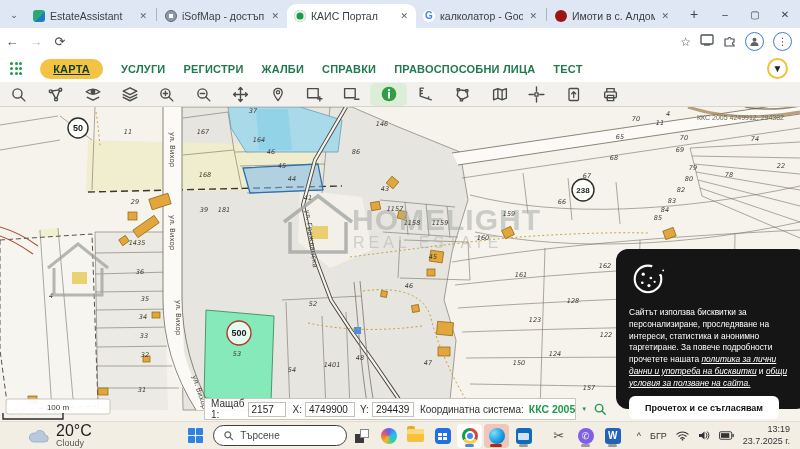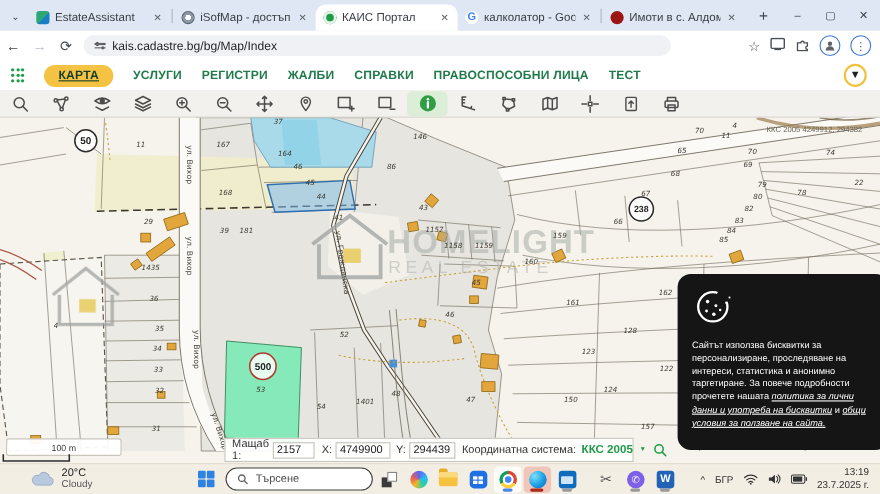--- a/index.html
+++ b/index.html
@@ -66,21 +66,21 @@
   .crsarr{color:#1d9b47;font-size:6px;margin:0 3px;}
 
   .cookie{position:absolute;left:616px;top:142px;width:192px;height:160px;background:#151515;border-radius:12px;padding:10px 13px;color:#fff;}
   .cookie p{margin:6px 0 0 0;font-size:8.4px;line-height:1.4;}
   .cookie a{color:#fff;font-style:italic;text-decoration:underline;}
   .cbtn{margin-top:7px;width:150px;height:23px;background:#fff;color:#111;border:none;border-radius:6px;font-size:9px;font-weight:bold;display:flex;align-items:center;justify-content:center;}
 
   
   .taskbar{position:absolute;top:421px;left:0;width:800px;height:28px;background:#f3eee4;border-top:1px solid #e3ddd1;display:flex;align-items:center;}
   .weather{display:flex;align-items:center;gap:6px;margin-left:28px;}
-  .wtemp{font-size:10px;color:#222;line-height:1.1;}
+  .wtemp{font-size:16px;color:#222;line-height:1.1;}
   .wcond{font-size:9px;color:#555;line-height:1.1;}
   .win{margin-left:96px;display:grid;grid-template-columns:7px 7px;grid-template-rows:7px 7px;gap:1.4px;}
   .win i{background:#2e82e2;border-radius:1px;}
   .tsearchpill{margin-left:10px;width:134px;height:21px;border-radius:11px;background:#fff;border:1px solid #404040;display:flex;align-items:center;gap:6px;padding:0 9px;font-size:10px;color:#4a4a4a;}
   .tk{width:25px;height:24px;margin-left:2px;border-radius:4px;display:flex;align-items:center;justify-content:center;position:relative;}
   .tk.run::after{content:"";position:absolute;bottom:1px;left:8px;width:9px;height:2.4px;border-radius:2px;background:#9a9a9a;}
   .tk.chrome-act{background:#fdfcf9;} .tk.chrome-act::after{background:#4a86e8;}
   .tk.edge-act{background:#f0c6ba;} .tk.edge-act::after{background:#ae2a14;width:12px;left:6px;}
   .ic-tv{position:relative;width:14px;height:14px;}
   .ic-tv b{position:absolute;left:0;bottom:0;width:9px;height:9px;background:#3a3a3a;}
@@ -142,27 +142,20 @@
       <span class="wc">–</span>
       <span class="wc">▢</span>
       <span class="wc">✕</span>
     </div>
   </div>
 
   <div class="addressbar">
     <span class="navic">←</span>
     <span class="navic dis">→</span>
     <span class="navic">⟳</span>
-    <div class="urlpill">
-      <span class="tuneic">
-          <i></i>
-          <i></i>
-        </span>
-      <span>kais.cadastre.bg/bg/Map/Index</span>
-    </div>
     <div class="abright">
       <span class="abic">☆</span>
       <span class="abic">
         <svg width="14" height="12" viewBox="0 0 14 12">
             <rect x="1" y="1" width="12" height="9" rx="1" fill="none" stroke="#4a4f55" stroke-width="1.3"></rect>
             <path d="M4,11 h6" stroke="#4a4f55" stroke-width="1.3"></path>
           </svg>
       </span>
       <span class="abic">
         <svg width="13" height="13" viewBox="0 0 13 13">
@@ -500,20 +493,21 @@
         <circle cx="31" cy="10" r="7" fill="#151515"></circle>
         <circle cx="15" cy="16" r="1.7" fill="#fff"></circle>
           <circle cx="23" cy="20" r="1.4" fill="#fff"></circle>
         <circle cx="14" cy="25" r="1.4" fill="#fff"></circle>
           <circle cx="21" cy="28" r="1.7" fill="#fff"></circle>
         <circle cx="27" cy="24" r="1.2" fill="#fff"></circle>
           <circle cx="33" cy="17" r="1.2" fill="#fff"></circle>
         <circle cx="36" cy="12" r="1" fill="#fff"></circle>
       </svg>
       <p><span>Сайтът използва бисквитки за персонализиране, проследяване на интереси, статистика и анонимно таргетиране. За повече подробности прочетете нашата </span><a href="#">политика за лични данни и употреба на бисквитки</a><span> и </span><a href="#">общи условия за ползване на сайта.</a></p>
+      <div class="cbtn">Прочетох и се съгласявам</div>
     </div>
   </div>
 
   <div class="taskbar">
     <div class="weather">
       <svg width="22" height="14" viewBox="0 0 22 14">
           <path d="M6,13 a4.5,4.5 0 1 1 1.5-8.7 a5,5 0 0 1 9.5,1.7 a3.5,3.5 0 0 1-.5,7 Z" fill="#b9c9dd" stroke="#93a9c4" stroke-width="0.8"></path>
         </svg>
       <div>
         <div class="wtemp">20°C</div>

